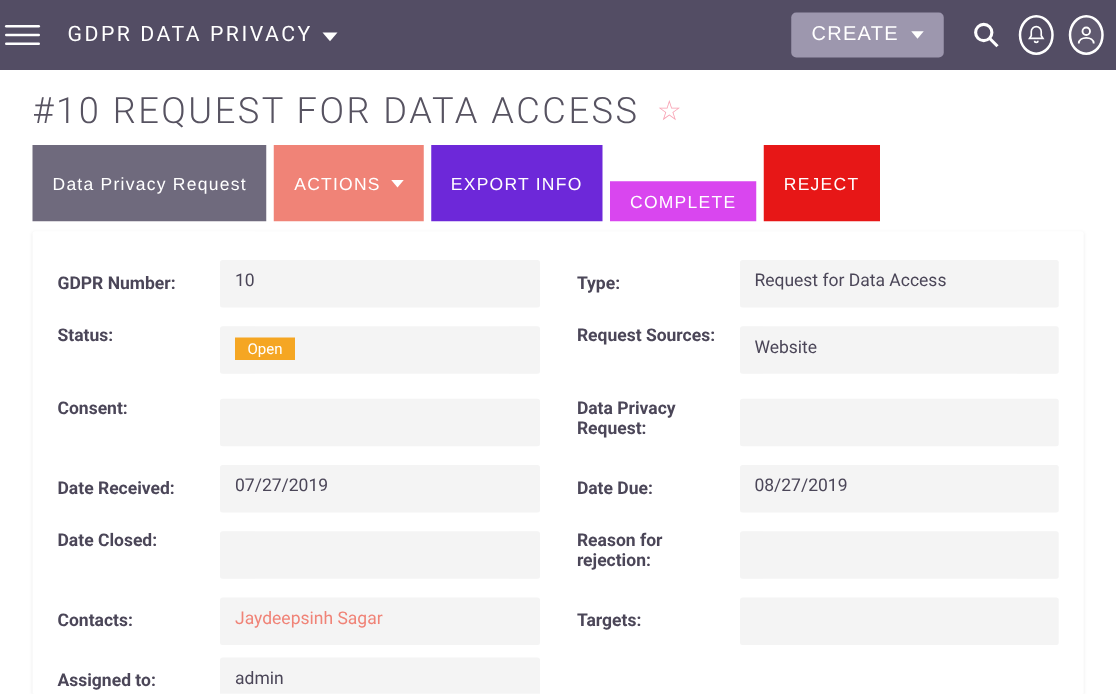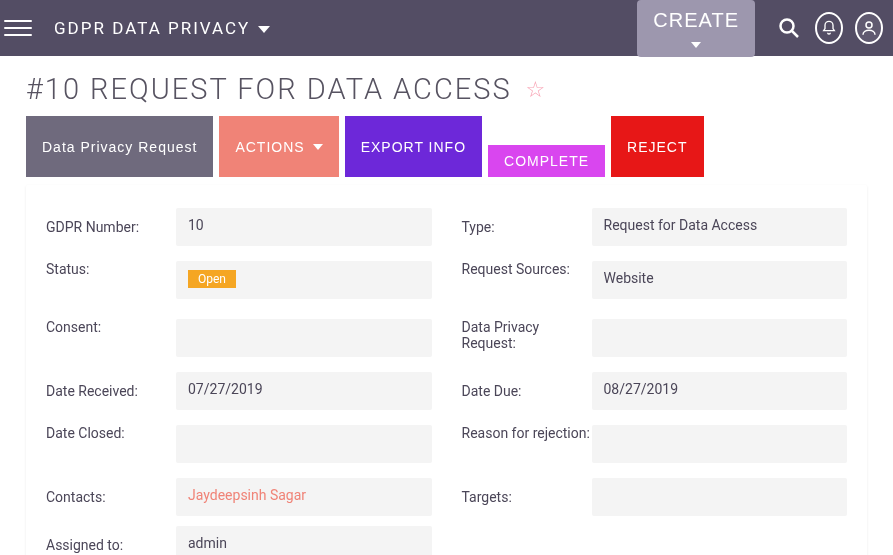--- a/index.html
+++ b/index.html
@@ -32,29 +32,28 @@
     font-weight: 400;
     display:flex; align-items:center; gap:8px;
   }
   .caret-down {
     width:0;height:0;border-left:6px solid transparent;border-right:6px solid transparent;border-top:7px solid #fff; margin-top:2px;
   }
   .topbar-spacer { flex:1; }
   .btn-create {
     background:#9d97ae;
     color:#fff;
-    font-size:20px;
+    font-size:16px;
     letter-spacing:1px;
     padding: 9px 16px;
     border-radius:4px;
     border:none;
     display:flex; align-items:center; gap:10px;
     cursor:pointer;
     margin-right:14px;
-    flex-direction:column;
   }
   .caret-down-sm {
     width:0;height:0;border-left:5px solid transparent;border-right:5px solid transparent;border-top:6px solid #fff;
   }
   .top-icon { width:28px;height:28px; display:flex;align-items:center;justify-content:center;cursor:pointer;margin:0 6px;}
   .circle-icon {
     width:32px;height:32px;border:2px solid #fff;border-radius:50%;display:flex;align-items:center;justify-content:center;
   }
   .page-header {
     padding: 16px 26px 10px 26px;
@@ -97,21 +96,21 @@
   .field-row {
     display:flex;
     align-items:center;
     margin-bottom: 8px;
     min-height: 40px;
   }
   .field-row.tall { min-height:50px; align-items:flex-start; padding-top:6px;}
   .field-label {
     width: 130px;
     font-size:14px;
-    font-weight:400;
+    font-weight:700;
     color:#4b4658;
   }
   .field-value {
     flex:1;
     background:#f4f4f4;
     min-height:38px;
     padding:9px 12px;
     font-size:14px;
     color:#4b4658;
     border-radius:2px;

